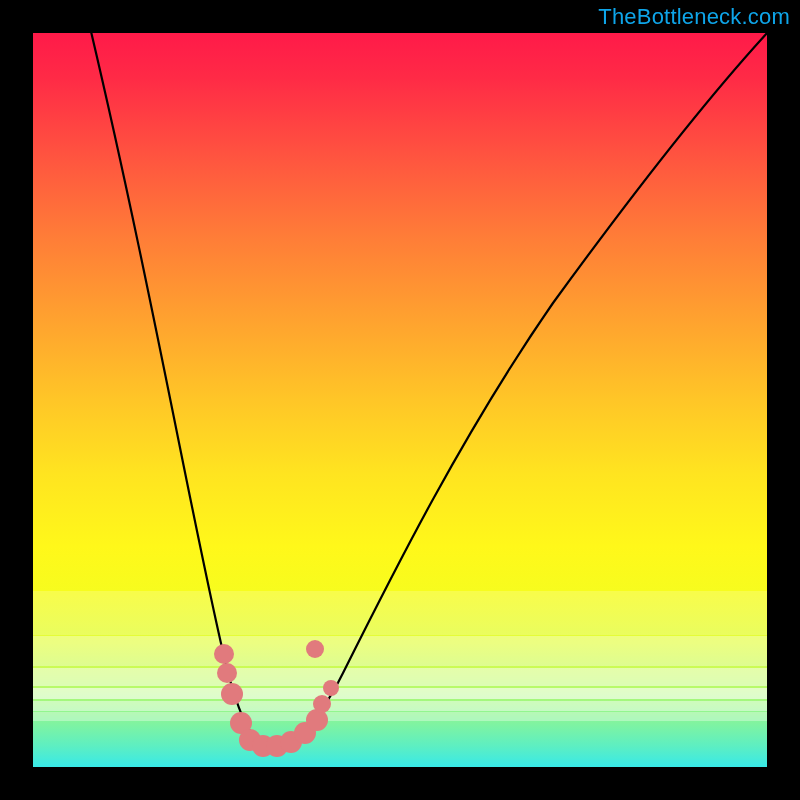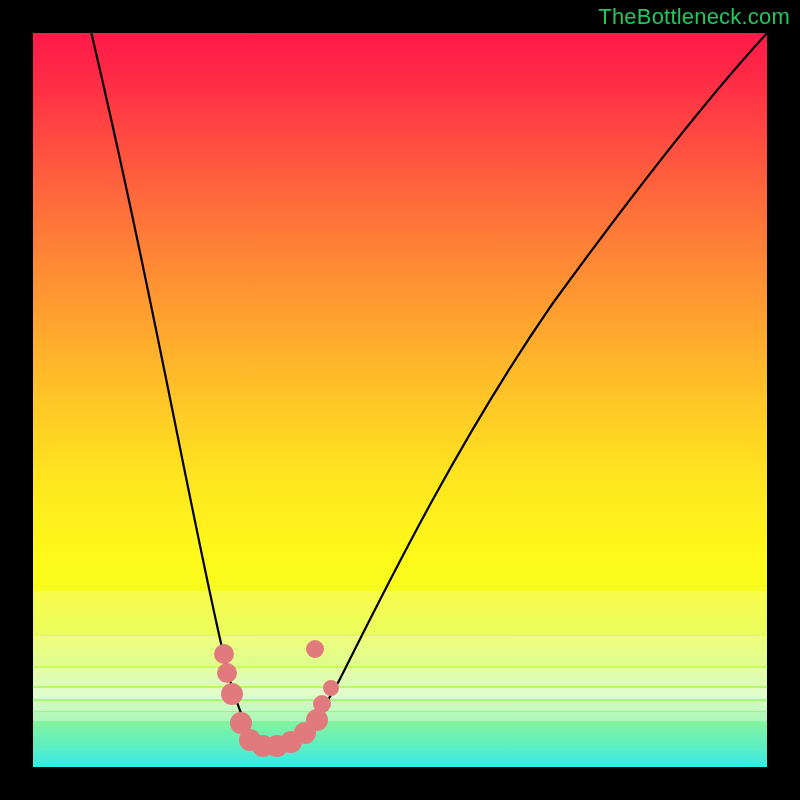--- a/index.html
+++ b/index.html
@@ -60,21 +60,21 @@
     position: absolute;
     background: #e17a7d;
     border-radius: 50%;
   }
   .watermark {
     position: absolute;
     top: 4px;
     right: 10px;
     font-family: Arial, Helvetica, sans-serif;
     font-size: 22px;
-    color: #22c55e;
+    color: #0ea5e9;
     letter-spacing: 0.2px;
     font-weight: 500;
   }
 </style>
 </head>
 <body>
 
 <div class="frame">
   <div class="watermark">TheBottleneck.com</div>
   <div class="plot">

